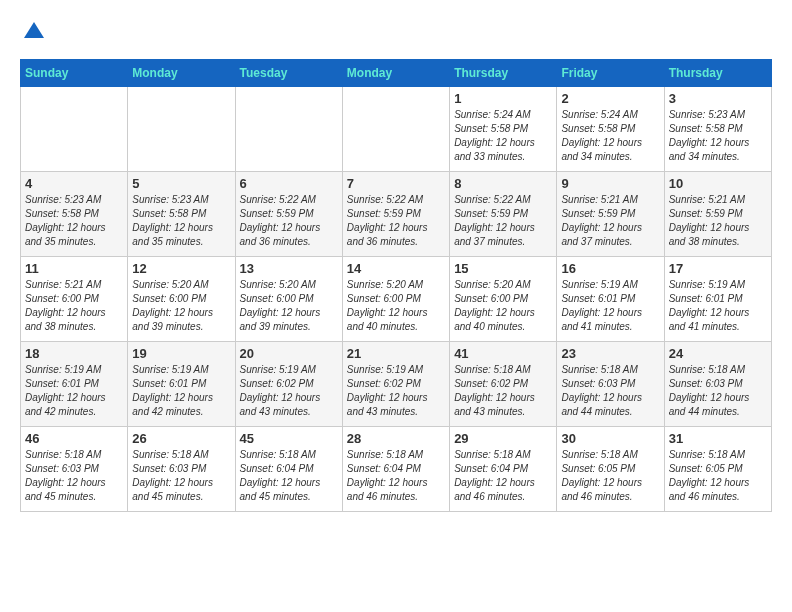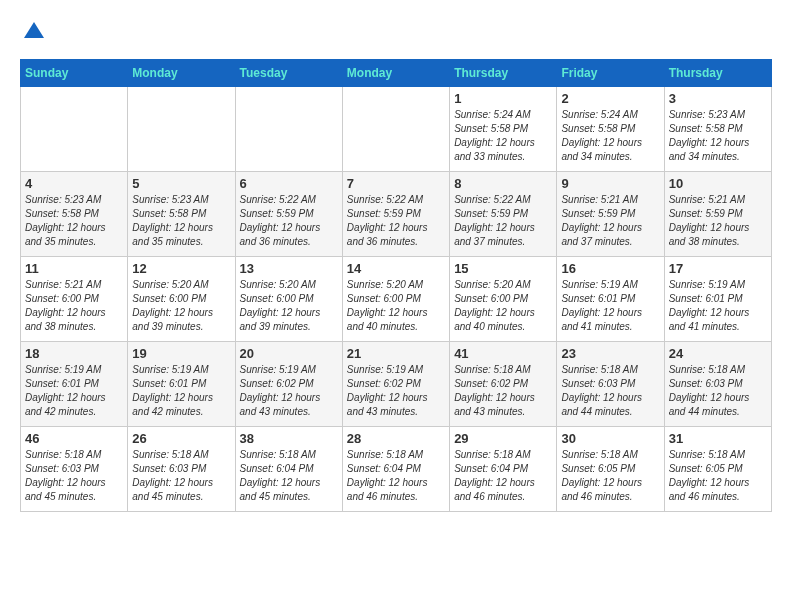--- a/index.html
+++ b/index.html
@@ -307,21 +307,21 @@
 and 45 minutes.</div>
         </td>
         <td>
           <div class="day-num">26</div>
           <div class="day-info" style="white-space: pre-line;">Sunrise: 5:18 AM
 Sunset: 6:03 PM
 Daylight: 12 hours
 and 45 minutes.</div>
         </td>
         <td>
-          <div class="day-num">38</div>
+          <div class="day-num">45</div>
           <div class="day-info" style="white-space: pre-line;">Sunrise: 5:18 AM
 Sunset: 6:04 PM
 Daylight: 12 hours
 and 45 minutes.</div>
         </td>
         <td>
           <div class="day-num">28</div>
           <div class="day-info" style="white-space: pre-line;">Sunrise: 5:18 AM
 Sunset: 6:04 PM
 Daylight: 12 hours

